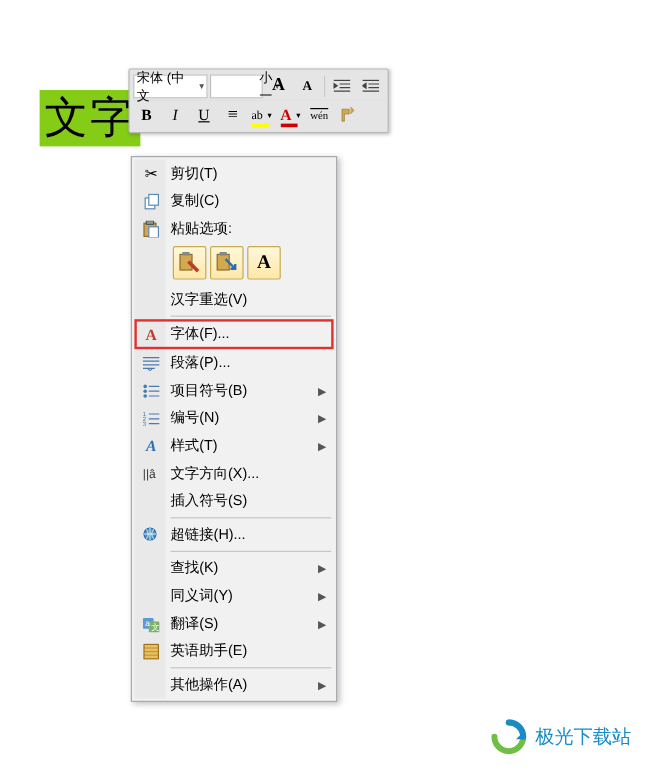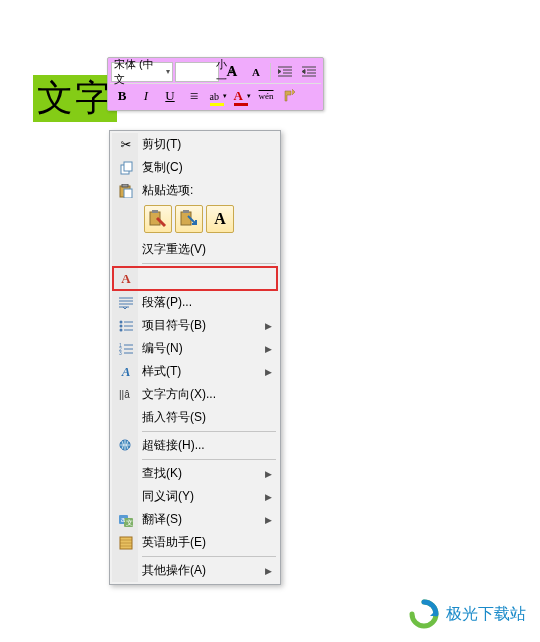--- a/index.html
+++ b/index.html
@@ -25,21 +25,21 @@
       padding: 2px 4px;
       letter-spacing: 2px;
       line-height: 1.2;
     }
 
     
     .mini-toolbar {
       position: absolute;
       top: 57px;
       left: 107px;
-      background: #f0abfc;
+      background: #e5e5e5;
       border: 1px solid #b8b8b8;
       border-radius: 2px;
       padding: 2px;
       box-shadow: 1px 1px 3px rgba(0,0,0,0.2);
       z-index: 10;
     }
     .mini-toolbar-row {
       display: flex;
       align-items: center;
       gap: 0;
@@ -282,20 +282,21 @@
   </div>
   <div class="menu-item">
     <div class="menu-icon"></div>
     <div class="menu-label">汉字重选(V)</div>
   </div>
 
   <div class="menu-sep"></div>
 
   <div class="menu-item highlighted">
     <div class="menu-icon" style="color:#c0392b;font-weight:bold;font-family:serif;">A</div>
+    <div class="menu-label">字体(F)...</div>
   </div>
   <div class="menu-item">
     <div class="menu-icon">
       <svg width="14" height="12">
           <path d="M0 1h14M0 4h14M0 7h14M0 10h10M4 10l2 2l2-2" stroke="#4a7ab0" stroke-width="1" fill="none"></path>
         </svg>
     </div>
     <div class="menu-label">段落(P)...</div>
   </div>
   <div class="menu-item">

